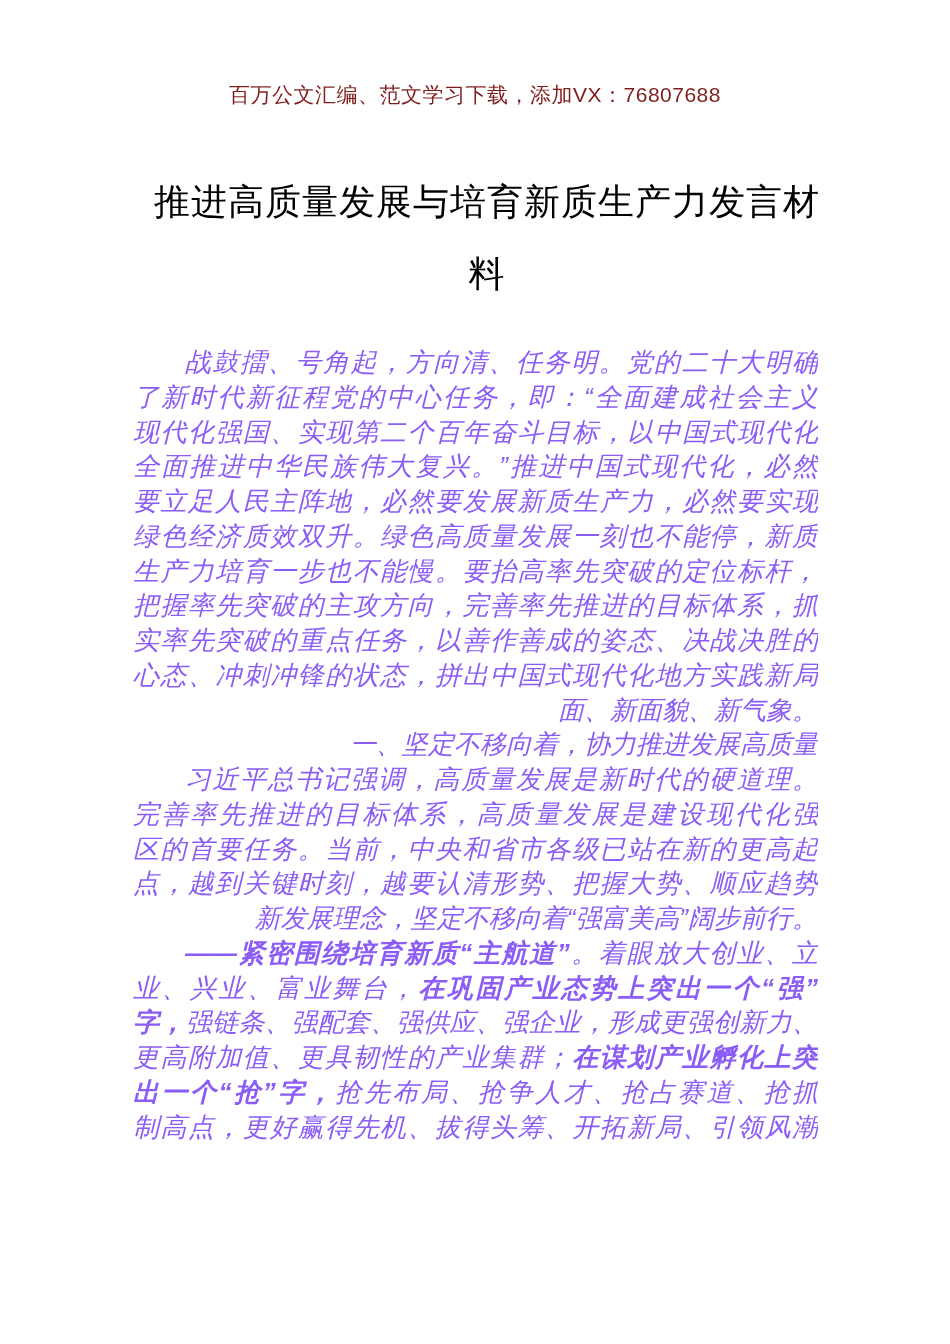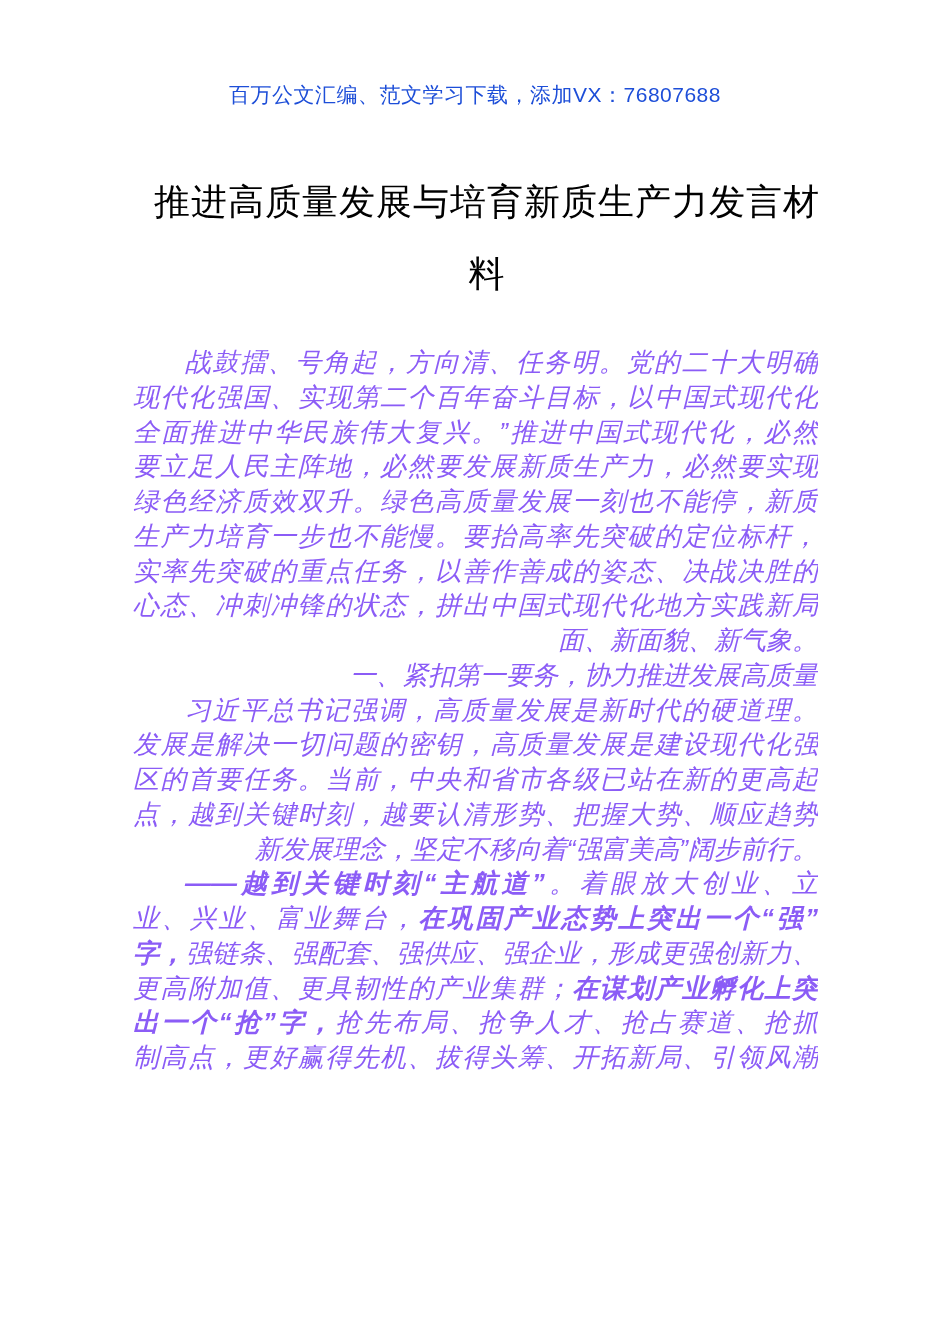--- a/index.html
+++ b/index.html
@@ -63,44 +63,46 @@
   }
   .line .b {
     font-weight: 700;
   }
 </style>
 </head>
 <body>
 
 <div class="page">
 
-  <div class="vx-banner" style="color: #1d4ed8;">百万公文汇编、范文学习下载，添加VX：76807688</div>
+  <div class="vx-banner" style="color: #7f1d1d;">百万公文汇编、范文学习下载，添加VX：76807688</div>
 
   <div class="doc-title">
     <div>推进高质量发展与培育新质生产力发言材</div>
     <div>料</div>
   </div>
 
   <div class="doc-body">
       <div class="line just indent"><span class="">战鼓擂、号角起，方向清、任务明。党的二十大明确</span></div>
+      <div class="line just"><span class="">了新时代新征程党的中心任务，即：“全面建成社会主义</span></div>
       <div class="line just"><span class="">现代化强国、实现第二个百年奋斗目标，以中国式现代化</span></div>
       <div class="line just"><span class="">全面推进中华民族伟大复兴。”推进中国式现代化，必然</span></div>
       <div class="line just"><span class="">要立足人民主阵地，必然要发展新质生产力，必然要实现</span></div>
       <div class="line just"><span class="">绿色经济质效双升。绿色高质量发展一刻也不能停，新质</span></div>
       <div class="line just"><span class="">生产力培育一步也不能慢。要抬高率先突破的定位标杆，</span></div>
+      <div class="line just"><span class="">把握率先突破的主攻方向，完善率先推进的目标体系，抓</span></div>
       <div class="line just"><span class="">实率先突破的重点任务，以善作善成的姿态、决战决胜的</span></div>
       <div class="line just"><span class="">心态、冲刺冲锋的状态，拼出中国式现代化地方实践新局</span></div>
       <div class="line"><span class="">面、新面貌、新气象。</span></div>
-      <div class="line indent"><span class="">一、紧扣第一要务，协力推进发展高质量</span></div>
+      <div class="line indent"><span class="">一、坚定不移向着，协力推进发展高质量</span></div>
       <div class="line just indent"><span class="">习近平总书记强调，高质量发展是新时代的硬道理。</span></div>
-      <div class="line just"><span class="">发展是解决一切问题的密钥，高质量发展是建设现代化强</span></div>
+      <div class="line just"><span class="">完善率先推进的目标体系，高质量发展是建设现代化强</span></div>
       <div class="line just"><span class="">区的首要任务。当前，中央和省市各级已站在新的更高起</span></div>
       <div class="line just"><span class="">点，越到关键时刻，越要认清形势、把握大势、顺应趋势</span></div>
       <div class="line"><span class="">新发展理念，坚定不移向着“强富美高”阔步前行。</span></div>
-      <div class="line just indent"><span class="b">——越到关键时刻“主航道”</span><span class="">。着眼放大创业、立</span></div>
+      <div class="line just indent"><span class="b">——紧密围绕培育新质“主航道”</span><span class="">。着眼放大创业、立</span></div>
       <div class="line just"><span class="">业、兴业、富业舞台，</span><span class="b">在巩固产业态势上突出一个“强”</span></div>
       <div class="line just"><span class="b">字，</span><span class="">强链条、强配套、强供应、强企业，形成更强创新力、</span></div>
       <div class="line just"><span class="">更高附加值、更具韧性的产业集群；</span><span class="b">在谋划产业孵化上突</span></div>
       <div class="line just"><span class="b">出一个“抢”字，</span><span class="">抢先布局、抢争人才、抢占赛道、抢抓</span></div>
       <div class="line just"><span class="">制高点，更好赢得先机、拔得头筹、开拓新局、引领风潮</span></div>
     </div>
 
 </div>
 
 </body></html>

